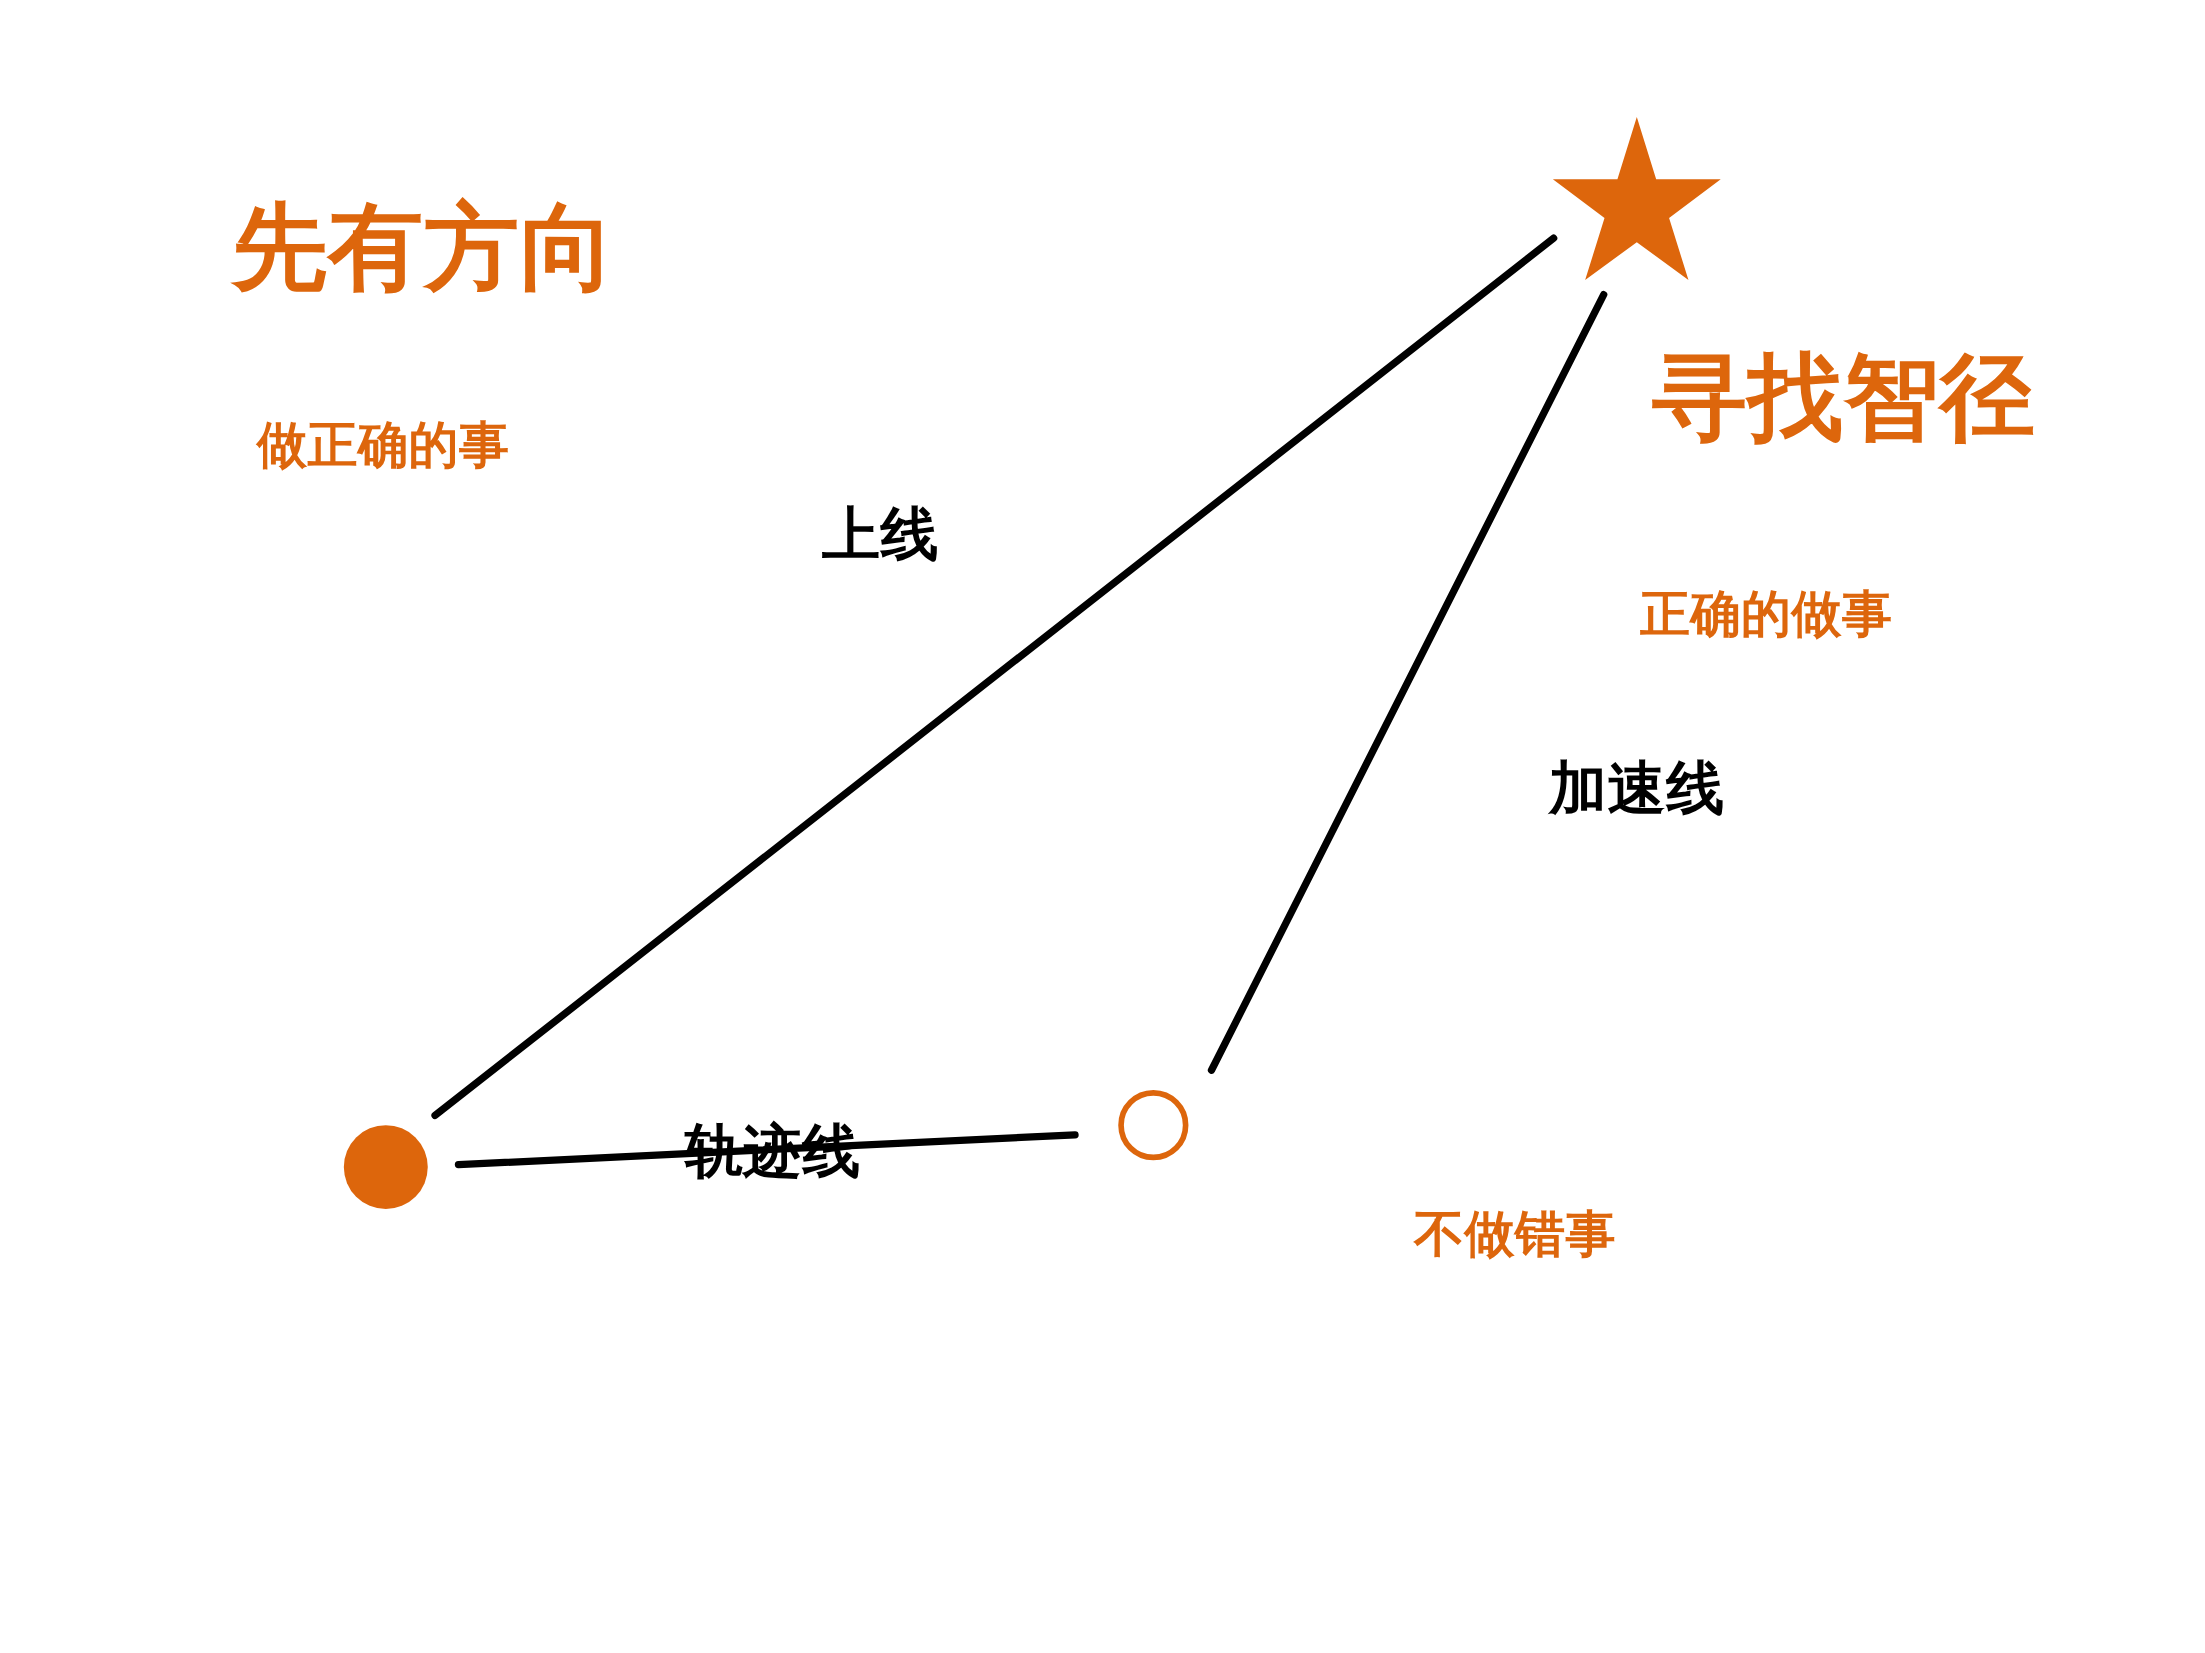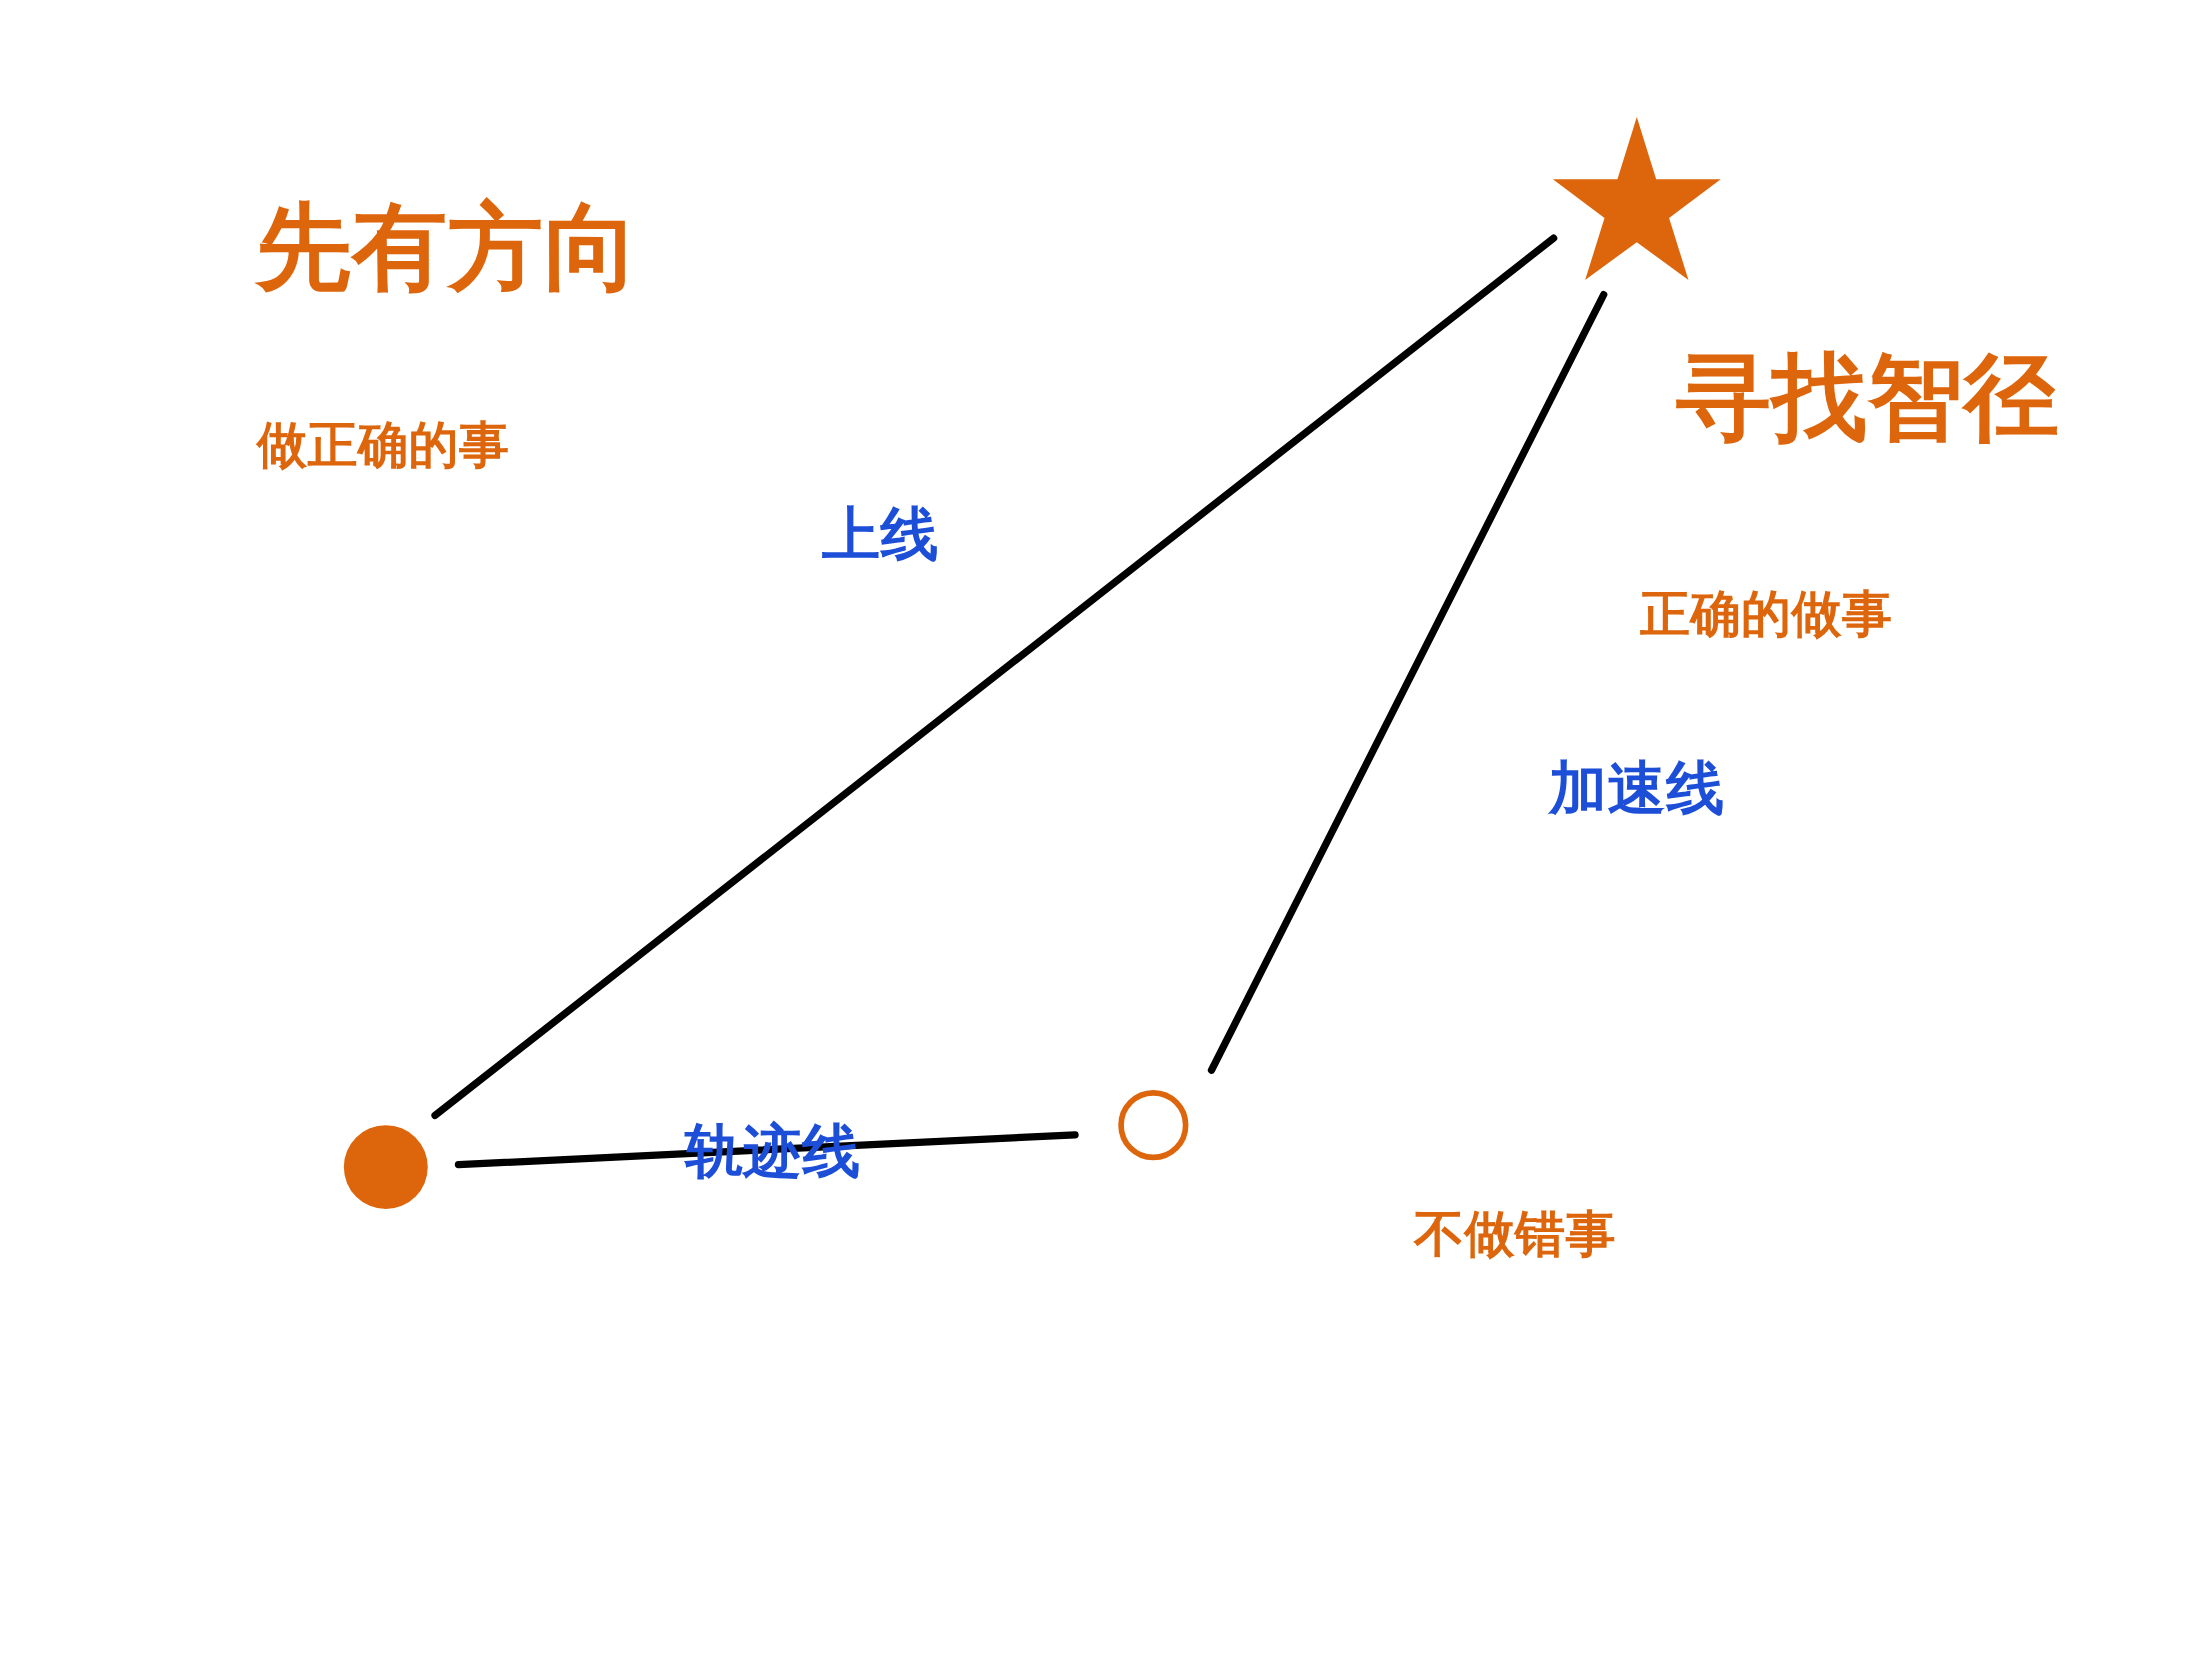--- a/index.html
+++ b/index.html
@@ -25,30 +25,29 @@
   .label {
     position: absolute;
     white-space: nowrap;
     font-weight: 700;
     letter-spacing: 0.01em;
     line-height: 1;
   }
   .label-heading {
     font-size: 95px;
     color: #dd660c;
-    margin-left: 24px;
   }
   .label-sub {
     font-size: 50px;
     color: #dd660c;
     text-align: center;
   }
   .label-line {
     font-size: 58px;
-    color: #1d4ed8;
+    color: #000000;
   }
 
   
   #lbl-direction-title   { left: 232px;  top: 200px; }
   #lbl-direction-sub     { left: 257px;  top: 420px; }
 
   #lbl-path-title        { left: 1652px; top: 350px; }
   #lbl-path-sub          { left: 1640px; top: 589px; }
 
   #lbl-habit-title       { left: 1311px; top: 1032px; font-size: 97px; }

